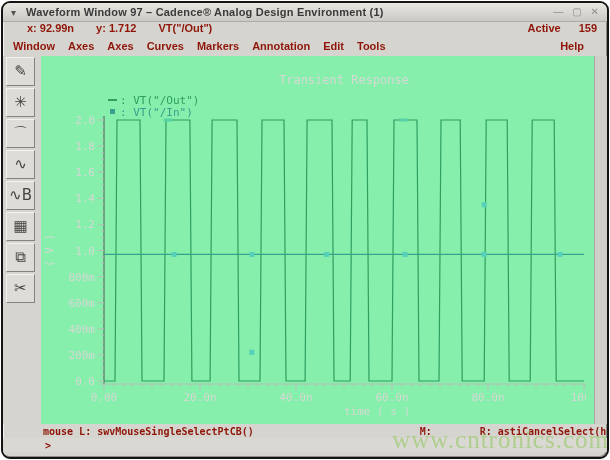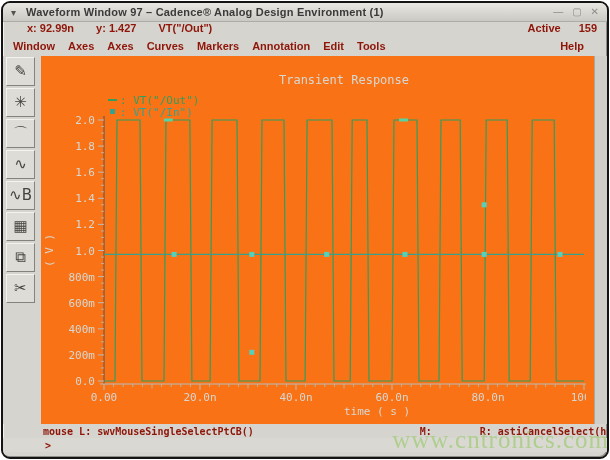--- a/index.html
+++ b/index.html
@@ -27,21 +27,21 @@
   .menubar .mitem{margin-right:13px;cursor:default;white-space:nowrap;}
   .menubar .spacer{flex:1;}
   
   .main{position:relative;height:368px;display:flex;background:#d6d4cf;}
   .toolcol{width:34px;padding:1px 1px 0 3px;display:flex;flex-direction:column;gap:2px;
     background:#d6d4cf;}
   .tbtn{width:29px;height:29px;background:#dedcd7;border:1px solid;
     border-color:#f4f3f0 #84827d #84827d #f4f3f0;display:flex;align-items:center;
     justify-content:center;box-sizing:border-box;}
   .tbtn .ticon{font-size:15px;color:#45433e;line-height:15px;font-family:"DejaVu Sans",sans-serif;}
-  .canvas{position:relative;flex:1;background:#f97316;}
+  .canvas{position:relative;flex:1;background:#86efac;}
   .canvas svg{position:absolute;left:0;top:0;}
   .rightpad{width:12px;background:#d0cec9;border-left:1px solid #a9a7a2;}
   
   .statusrow{height:14px;display:flex;align-items:center;
     color:#8e1508;font-family:"DejaVu Sans Mono",monospace;font-size:10px;font-weight:bold;gap:48px;}
   .statusrow .mouse{margin-left:40px;white-space:nowrap;}
   .statusrow .mmid{margin-left:118px;}
   .statusrow .rtxt{margin-left:auto;margin-right:4px;white-space:nowrap;}
   .promptrow{height:14px;display:flex;align-items:center;background:#dad8d3;
     color:#8e1508;font-family:"DejaVu Sans Mono",monospace;font-size:10px;font-weight:bold;}
@@ -60,21 +60,21 @@
     <span class="title">Waveform Window 97 – Cadence® Analog Design Environment (1)</span>
     <span class="winbtns">
       <span>—</span>
       <span>▢</span>
       <span>✕</span>
     </span>
   </div>
 
   <div class="infobar">
     <span class="fld">x: 92.99n</span>
-    <span class="fld">y: 1.427</span>
+    <span class="fld">y: 1.712</span>
     <span class="fld">VT("/Out")</span>
     <span class="spacer"></span>
     <span class="act">Active</span>
     <span class="act">159</span>
   </div>
 
   <div class="menubar">
     <span id="menu-items" style="display:flex">
         <span class="mitem">Window</span>
         <span class="mitem">Axes</span>

